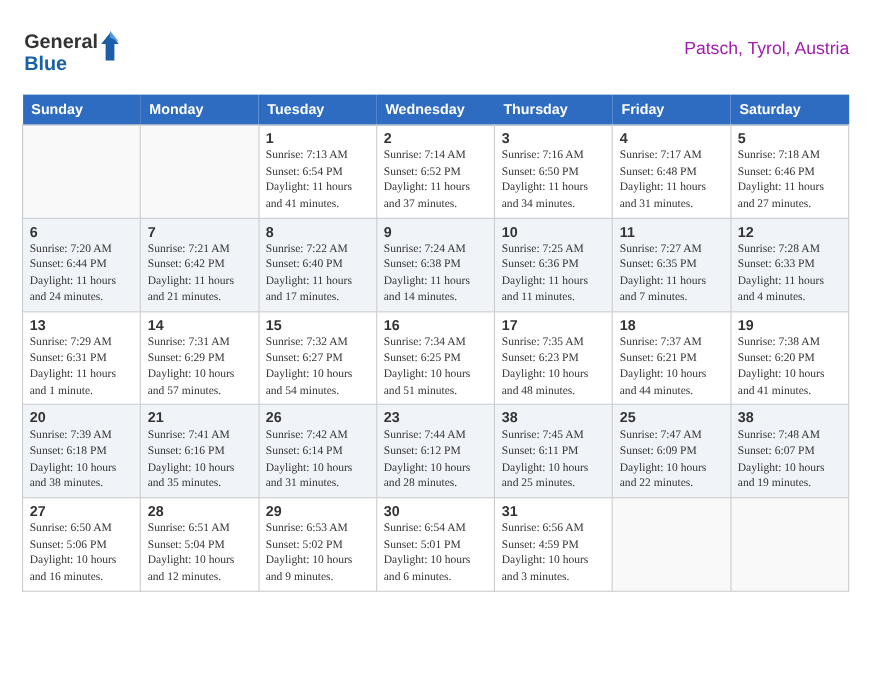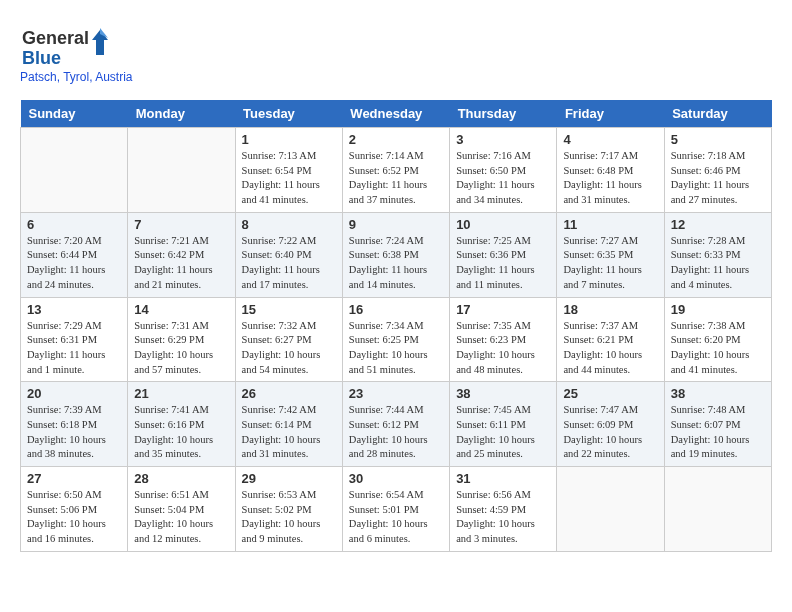--- a/index.html
+++ b/index.html
@@ -8,38 +8,38 @@
       background: #fff;
       width: 792px;
       min-height: 612px;
       padding: 20px;
     }
     .header {
       display: flex;
       justify-content: space-between;
       align-items: flex-start;
       margin-bottom: 16px;
-      flex-direction: column;
     }
     .logo {
       display: flex;
       flex-direction: column;
       align-items: flex-start;
     }
     .title-block {
       text-align: right;
     }
     .month-title {
       font-size: 36px;
       font-weight: bold;
       color: #333;
     }
     .location {
-      font-size: 12px;
-      color: #1d4ed8;
+      font-size: 16px;
+      color: #a21caf;
+      margin-top: 16px;
     }
     .calendar {
       width: 100%;
       border-collapse: collapse;
       font-size: 11px;
       border-radius: 11px;
     }
     .calendar th {
       background-color: #2d6cc0;
       color: #fff;

